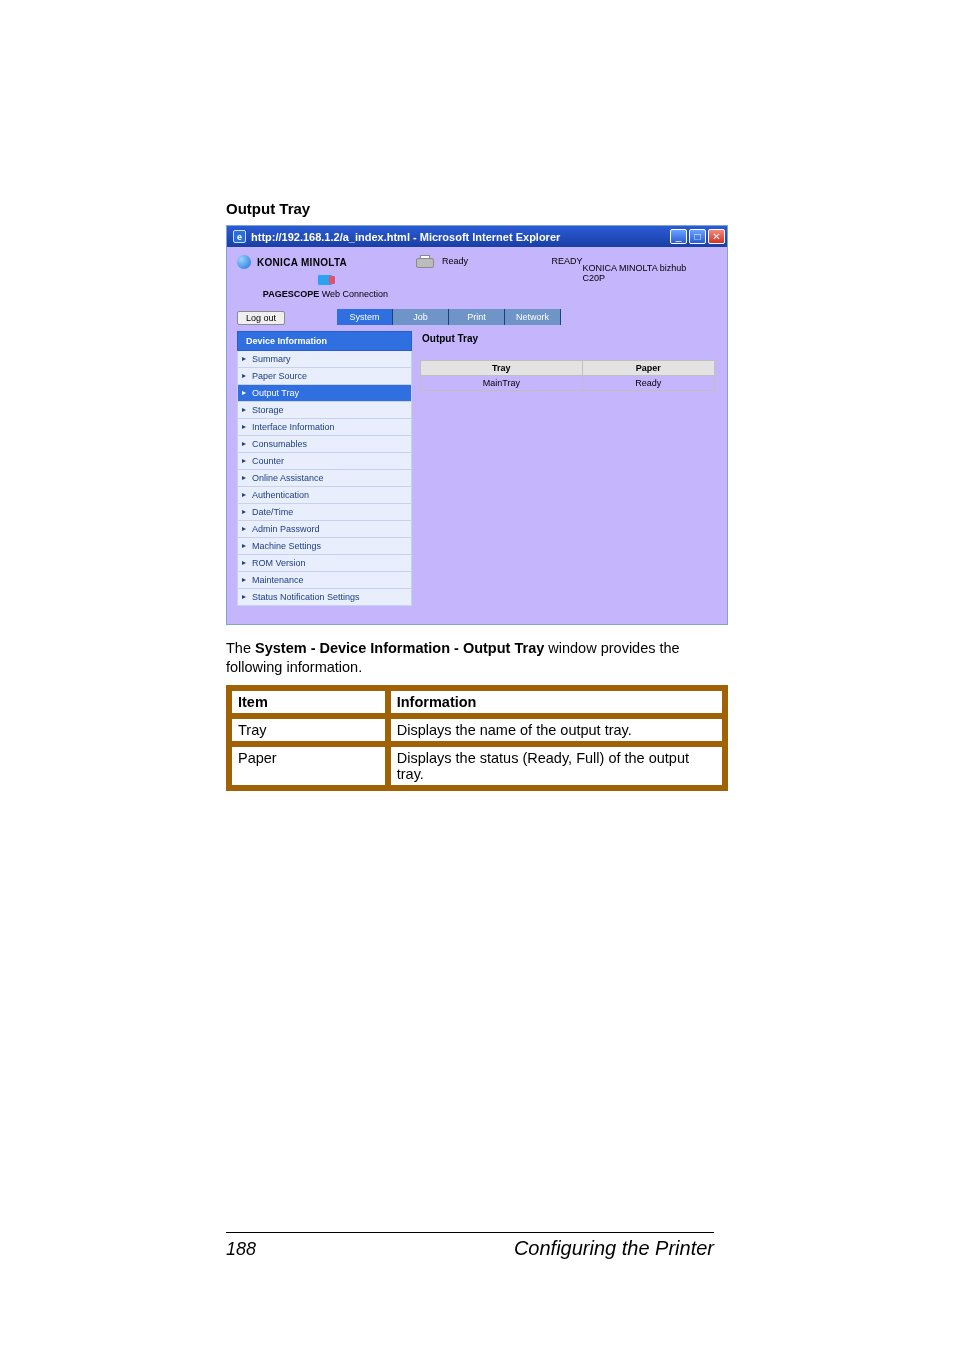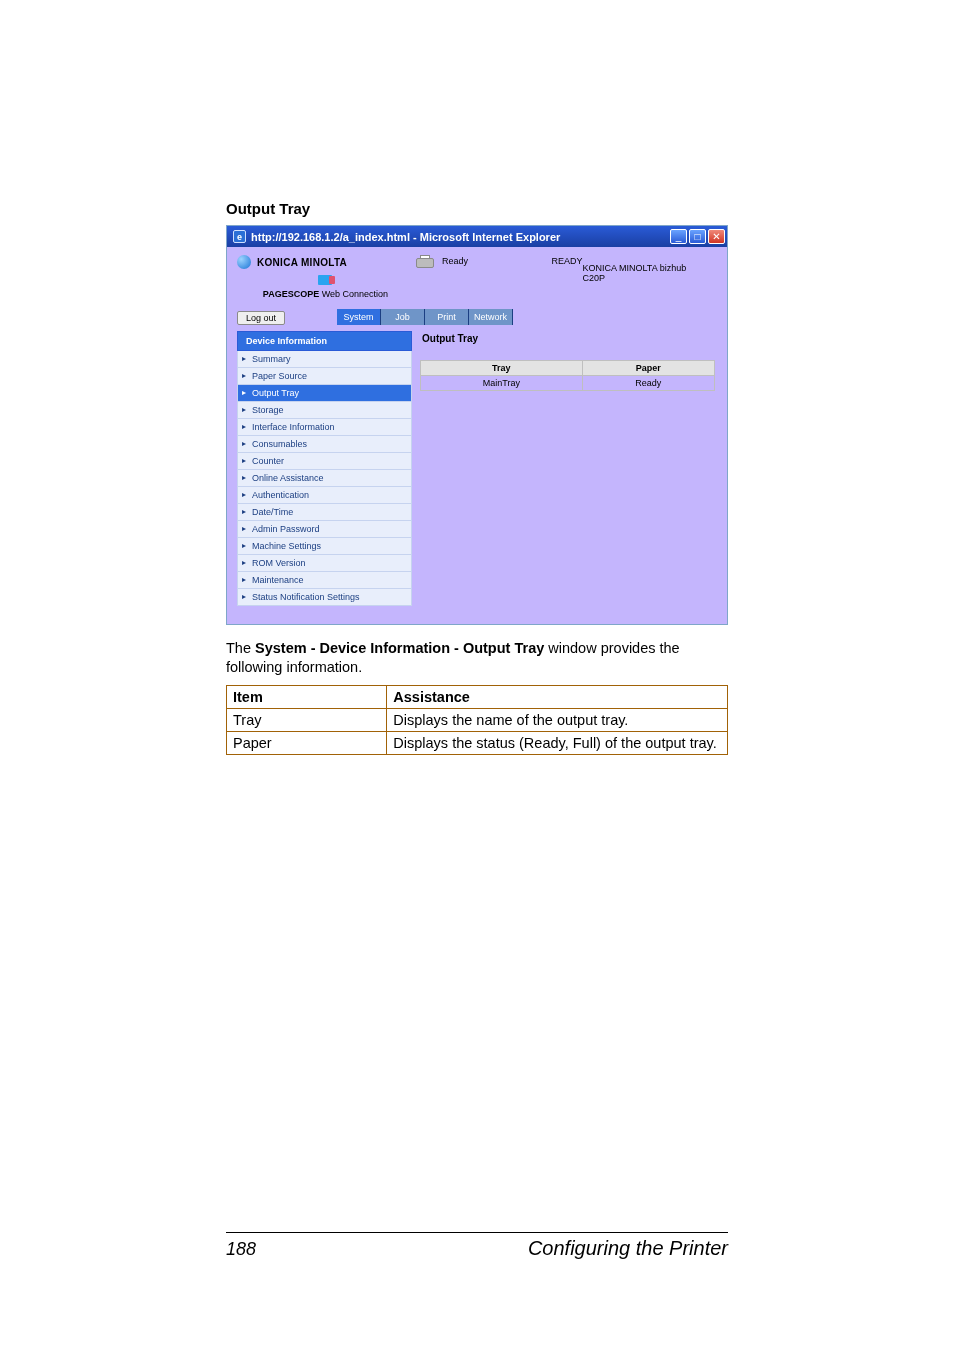--- a/index.html
+++ b/index.html
@@ -34,43 +34,43 @@
   .status-col { width: 140px; display: flex; align-items: flex-start; gap: 6px; }
   .printer-ico { width: 22px; height: 16px; position: relative; }
   .printer-ico .body { position: absolute; left: 2px; top: 3px; width: 18px; height: 10px; background: #bcbcbc; border: 1px solid #8a8a8a; border-radius: 2px; }
   .printer-ico .paper { position: absolute; left: 6px; top: 0; width: 10px; height: 6px; background: #fff; border: 1px solid #8a8a8a; }
   .status-text { font-size: 9px; margin-top: 1px; }
   .status-center { font-size: 9px; margin-top: 1px; }
   .model { margin-left: auto; font-size: 9px; padding-top: 8px; padding-right: 8px; }
   .logout-row { display: flex; align-items: flex-end; padding: 8px 10px 6px 10px; gap: 8px; }
   .logout-btn { font-size: 9px; padding: 1px 8px; background: #efefef; border: 1px solid #8a8a8a; border-radius: 2px; }
   .tabs { display: flex; margin-left: 44px; }
-  .tab { width: 44px; height: 16px; font-size: 9px; color: #fff; display: flex; align-items: center; justify-content: center; border-right: 1px solid #1c3f82; }
+  .tab { width: 56px; height: 16px; font-size: 9px; color: #fff; display: flex; align-items: center; justify-content: center; border-right: 1px solid #1c3f82; }
   .tab.active { background: #2f6fe0; }
   .tab.inactive { background: #6f95c8; }
   .body-row { display: flex; padding: 0 0 14px 10px; }
   .sidebar { width: 175px; }
   .sb-head { background: #2f6fe0; color: #fff; font-size: 9px; font-weight: bold; padding: 4px 8px; border: 1px solid #2a5bd7; }
   .sb-item { background: #e8eefb; color: #1c3f82; font-size: 9px; padding: 3px 8px 3px 14px; border: 1px solid #c6d3ef; border-top: none; position: relative; }
   .sb-item.sel { background: #2f6fe0; color: #fff; }
   .sb-item::before { content: "▸"; position: absolute; left: 4px; top: 3px; font-size: 8px; color: #1c3f82; }
   .sb-item.sel::before { color: #fff; }
   .sidebar .gap { height: 4px; }
   .main { flex: 1; padding: 0 12px 0 8px; }
   .main-title { font-size: 10px; font-weight: bold; margin: 2px 0 16px 2px; }
   .mini-table { width: 100%; border-collapse: collapse; font-size: 9px; }
   .mini-table th { background: #e3e3e3; border: 1px solid #bfbfbf; padding: 2px 0; font-weight: bold; text-align: center; }
   .mini-table td { border: 1px solid #bfbfbf; padding: 2px 0; text-align: center; }
   
   .doc-text { font-size: 14.5px; margin-top: 14px; line-height: 1.3; }
   .doc-table { width: 100%; border-collapse: collapse; margin-top: 8px; font-size: 14.5px; }
-  .doc-table th, .doc-table td { border: 1px solid #a16207; padding: 3px 6px; text-align: left; vertical-align: top; }
+  .doc-table th, .doc-table td { border: 6px solid #a16207; padding: 3px 6px; text-align: left; vertical-align: top; }
   .doc-table th { font-weight: bold; }
   
-  .footer { position: absolute; left: 226px; right: 226px; bottom: 90px; border-top: 1px solid #000; padding-top: 4px; display: flex; justify-content: space-between; align-items: baseline; }
+  .footer { position: absolute; left: 226px; right: 240px; bottom: 90px; border-top: 1px solid #000; padding-top: 4px; display: flex; justify-content: space-between; align-items: baseline; }
   .page-num { font-style: italic; font-size: 18px; }
   .footer-title { font-style: italic; font-size: 20px; }
 </style>
 </head>
 <body>
 
 <div class="page">
   <div class="section-heading">Output Tray</div>
 
   <div class="ss">
@@ -160,21 +160,21 @@
   </div>
 
   <p class="doc-text">
     <span>The </span><b>System - Device Information - Output Tray</b><span> window provides the following information.</span>
   </p>
 
   <table class="doc-table">
     <tbody>
         <tr>
       <th style="width:32%">Item</th>
-      <th>Assistance</th>
+      <th>Information</th>
     </tr>
     <tr>
       <td>Tray</td>
       <td>Displays the name of the output tray.</td>
     </tr>
     <tr>
       <td>Paper</td>
       <td>Displays the status (Ready, Full) of the output tray.</td>
     </tr>
   </tbody>

